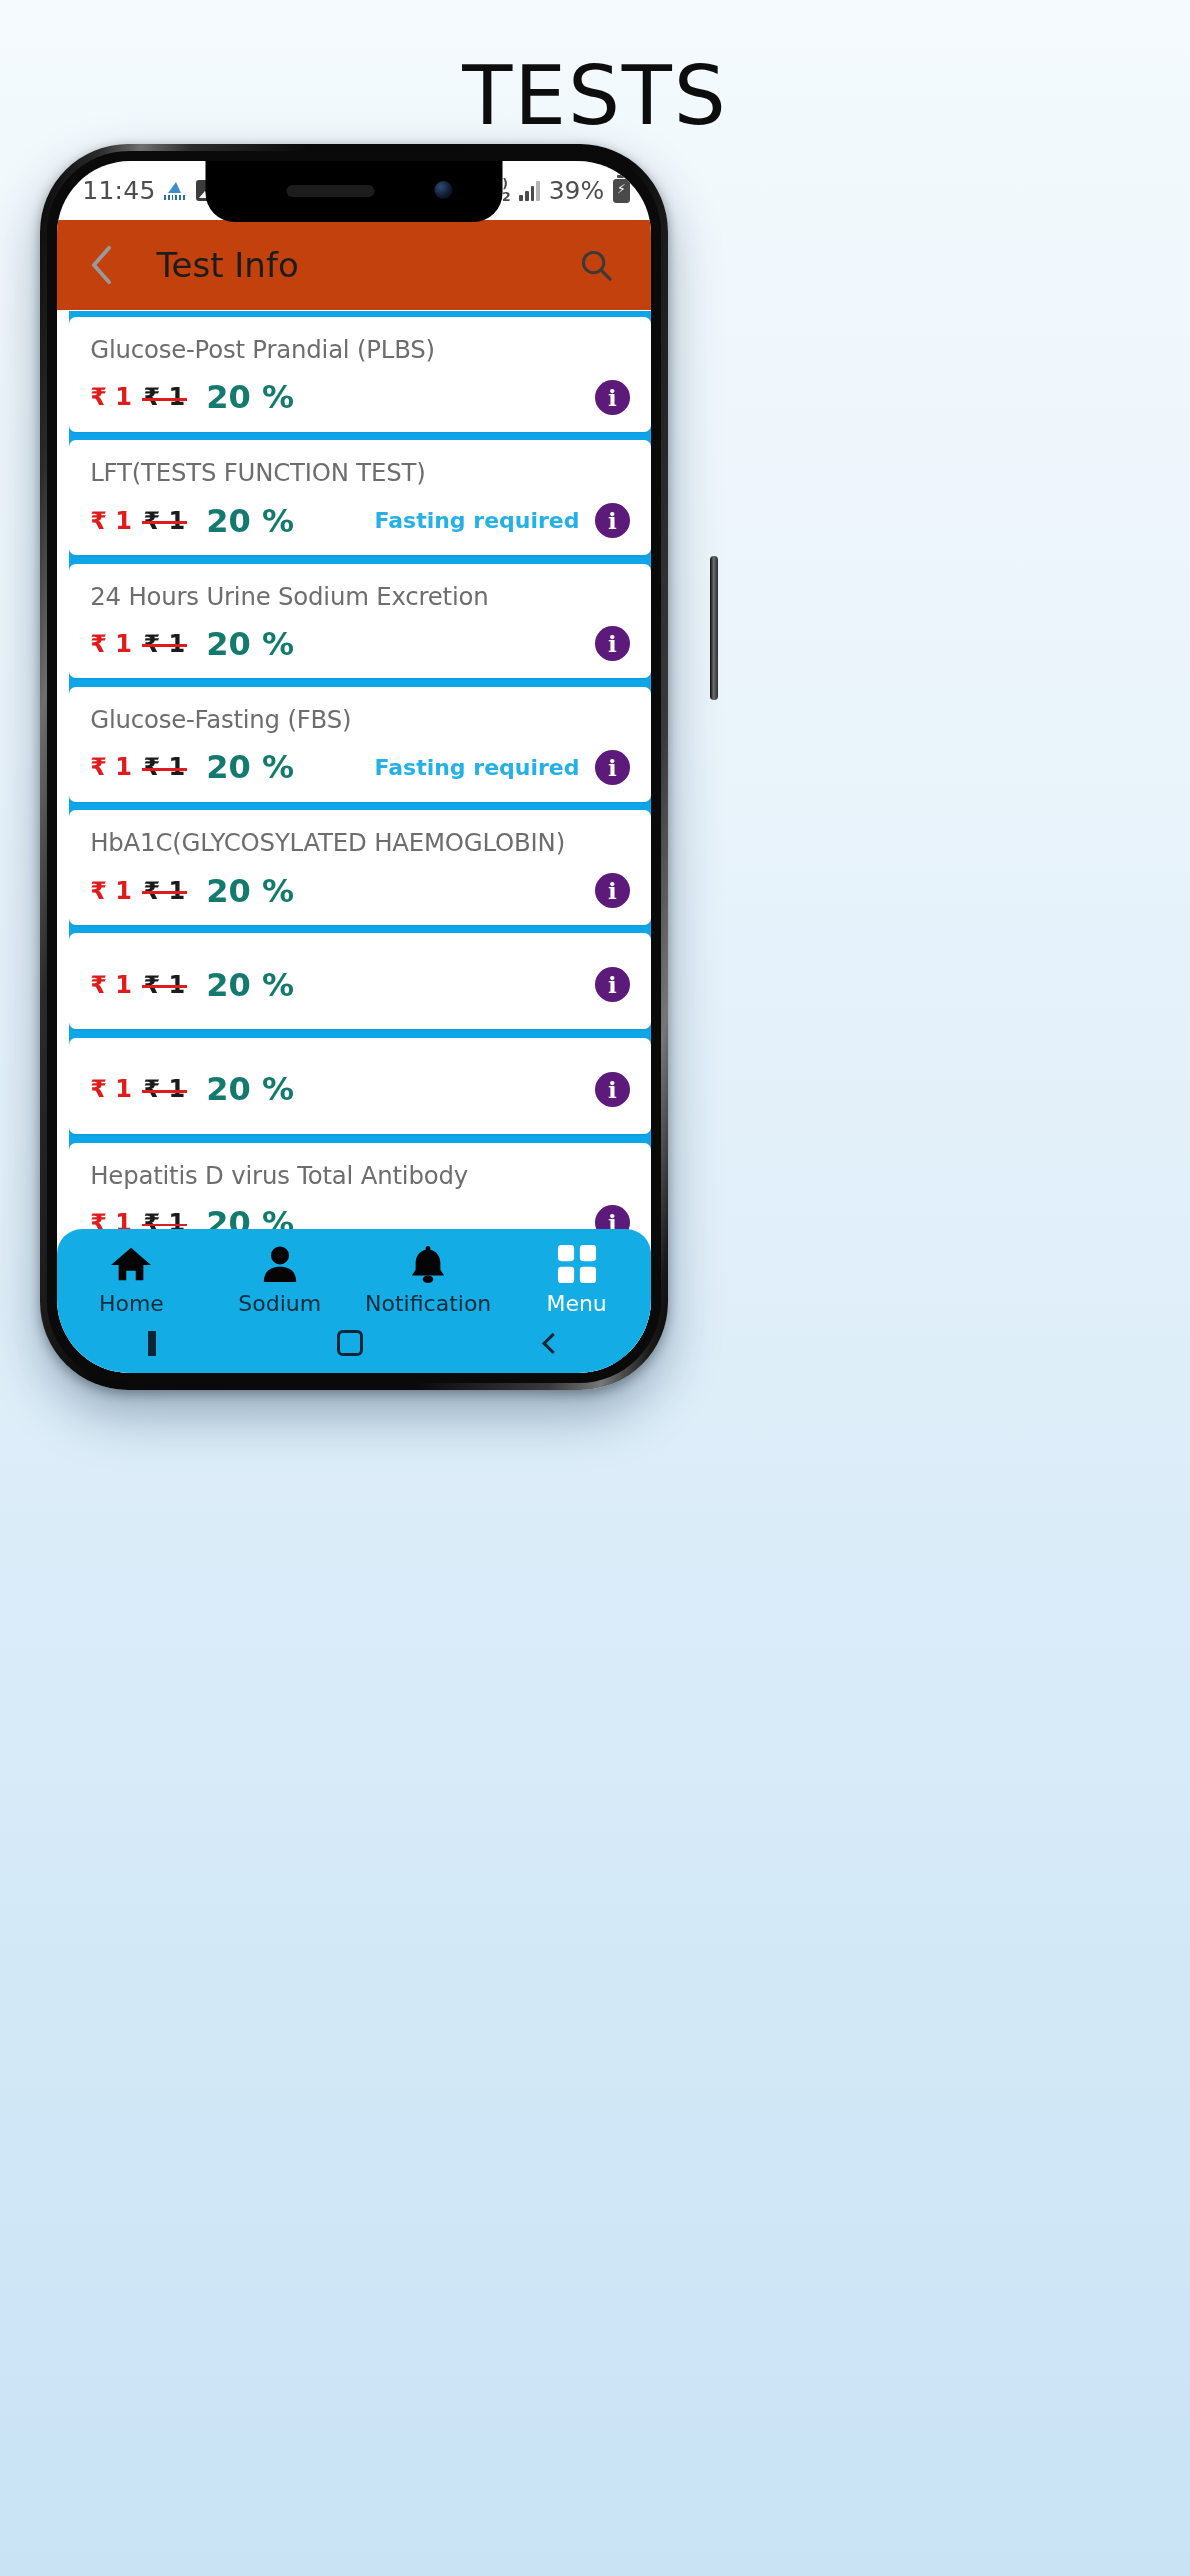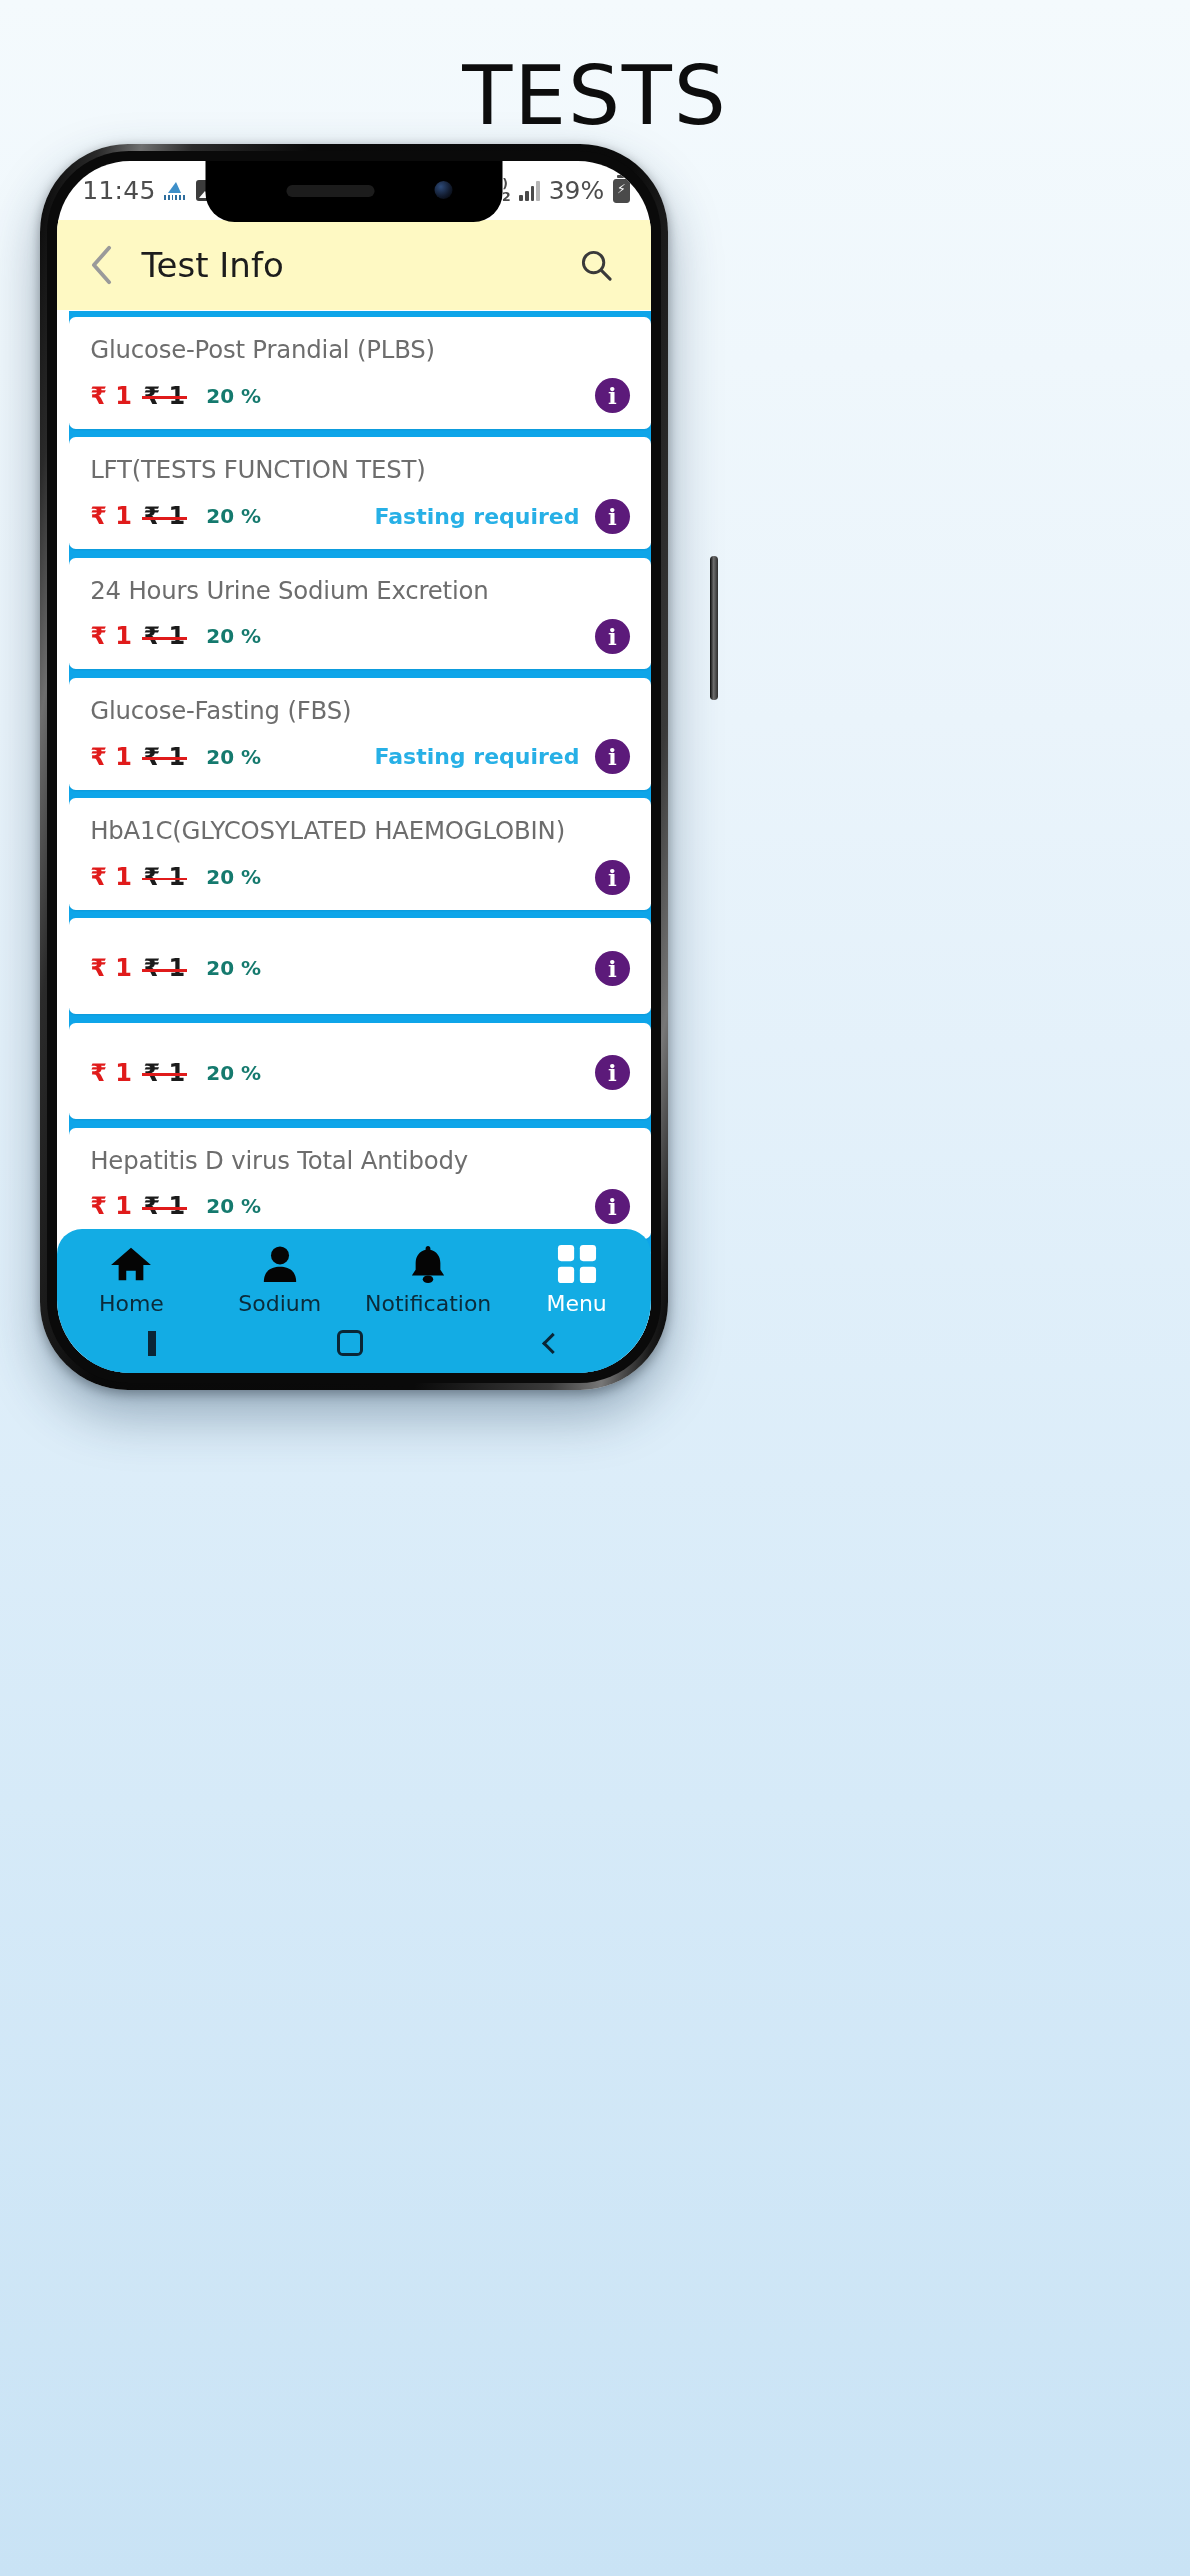--- a/index.html
+++ b/index.html
@@ -133,24 +133,25 @@
   }
   .batt::after{
     content:"\26A1"; position:absolute; left:0; right:0; top:-1.9px;
     font-size:12.5px; color:#fff; text-align:center; line-height:21px;
   }
 
   
   .appbar {
     position: absolute; top: 59px; left: 0; right: 0;
     height: 90px;
-    background: #fef9c3;
+    background: #c2410c;
     display: flex; align-items: center;
     padding: 0 29px 0 17px;
     z-index: 10;
+    gap: 15px;
   }
   .back-btn {
     width: 54px; height: 54px;
     display:flex; align-items:center; justify-content:center;
     cursor: pointer;
   }
   .back-btn svg { width: 25px; height: 40px; }
   .appbar-title {
     font-size: 34px; color: #1c1c1c; margin-left: 13.4px;
     font-family: "DejaVu Sans", sans-serif; font-weight: 400;
@@ -198,21 +199,21 @@
   }
   .price-old {
     color: #1b1b1b; font-size: 24px; font-weight: 700; margin-left: 11.5px;
     position: relative; font-family: "DejaVu Sans", sans-serif;
   }
   .price-old::after {
     content:""; position:absolute; left:-1.9px; right:-1.9px; top:52%;
     height:2.9px; background:#e01b1b;
   }
   .discount {
-    color: #157a6e; font-size: 20px; font-weight: 700; margin-left: 21px;
+    color: #157a6e; font-size: 32px; font-weight: 700; margin-left: 21px;
     font-family: "DejaVu Sans", sans-serif;
   }
   .fasting {
     margin-left: auto; margin-right: 15.3px;
     color: #27b0e6; font-size: 22px; font-weight: 700;
     font-family: "DejaVu Sans", sans-serif;
   }
   .info-icon {
     width: 35px; height: 35px; border-radius: 50%;
     background: #5c1a7a;

